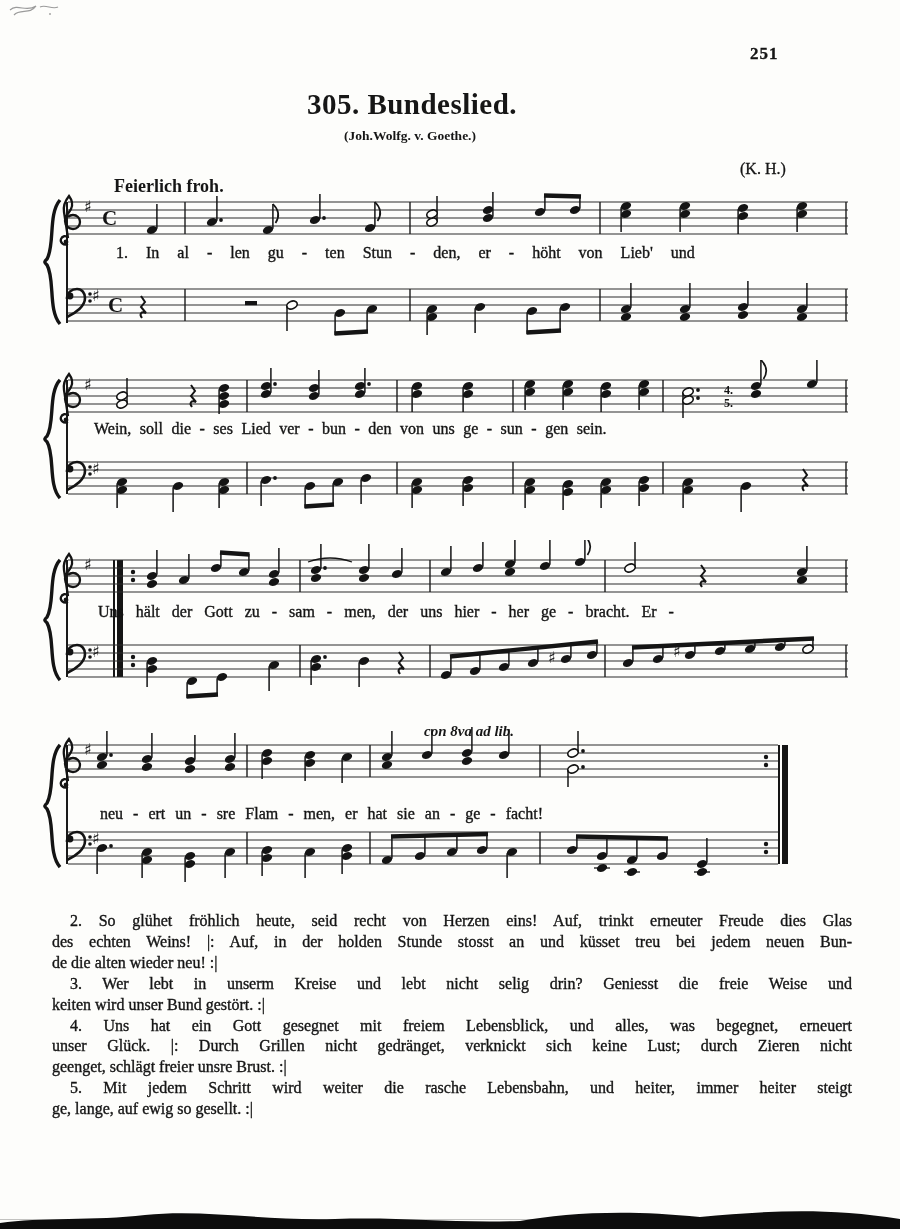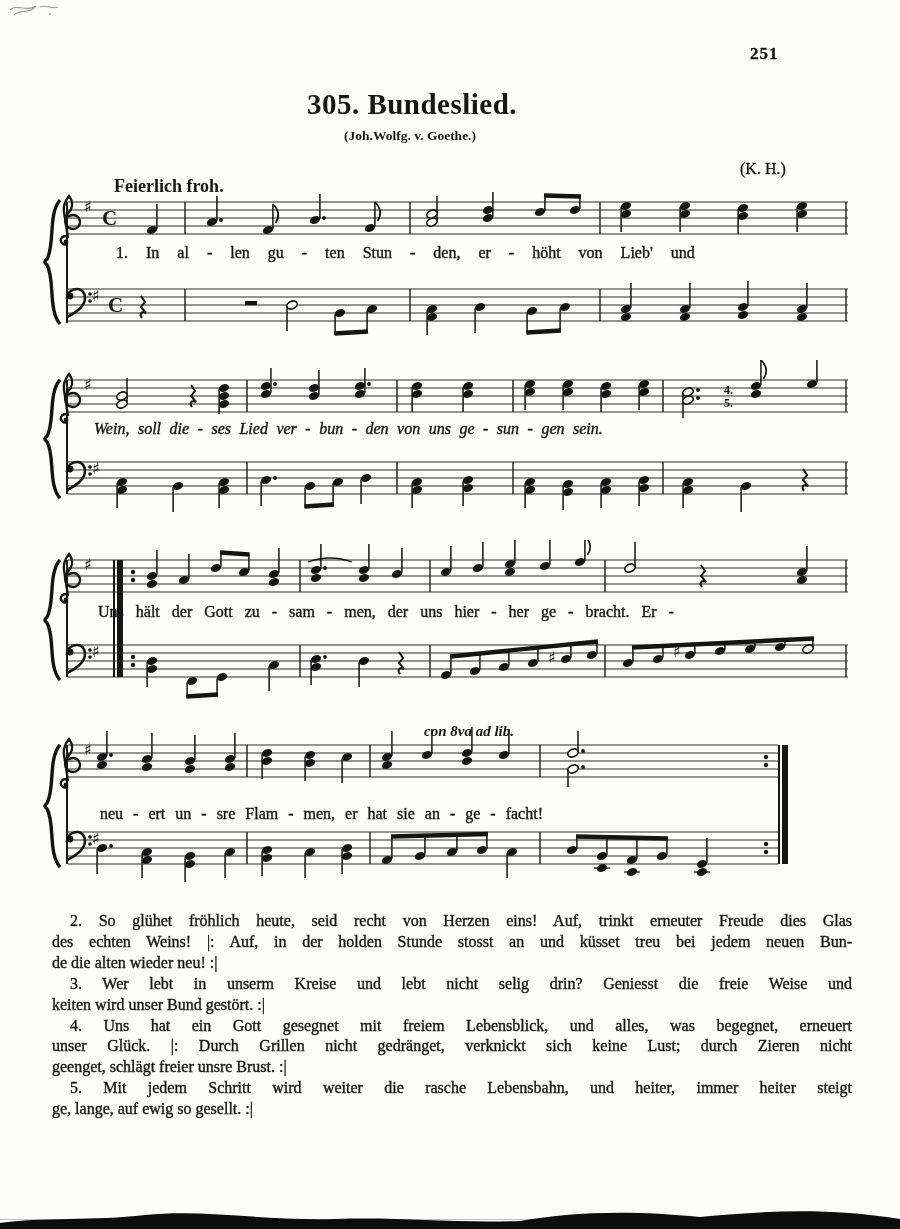--- a/index.html
+++ b/index.html
@@ -9,21 +9,21 @@
   .txt{-webkit-text-stroke:0.3px #111;}
   #page-number{left:750px;top:44px;font-size:17px;font-weight:bold;letter-spacing:1px;}
   #title{left:0;right:0;top:88px;text-align:center;font-size:29px;font-weight:bold;
          transform:translateX(-38px);letter-spacing:0.5px;}
   #subtitle{left:0;right:0;top:128px;text-align:center;font-size:13.5px;font-weight:bold;
             transform:translateX(-40px);}
   #attribution{left:722px;top:160px;font-size:16px;margin-left:18px;}
   #tempo{left:114px;top:176px;font-size:18px;font-weight:bold;}
   .lyr{font-size:16px;white-space:nowrap;-webkit-text-stroke:0.35px #111;}
   #lyr1{left:116px;top:244px;word-spacing:14px;}
-  #lyr2{left:94px;top:420px;word-spacing:4.5px;font-style:italic;}
+  #lyr2{left:94px;top:420px;word-spacing:4.5px;}
   #lyr3{left:98px;top:603px;word-spacing:8px;}
   #lyr4{left:100px;top:790px;word-spacing:6px;margin-top:15px;}
   #ottava{left:424px;top:723px;font-size:15px;font-weight:bold;font-style:italic;}
   #verses{left:52px;top:911px;width:800px;font-size:16px;line-height:20.9px;
           -webkit-text-stroke:0.35px #111;}
   .vline{white-space:normal;}
   .jl{text-align:justify;text-align-last:justify;}
   .indent{text-indent:18px;}
   .sysline{background:#1a1a1a;width:1.5px;}
   .rptthick{background:#151515;}

